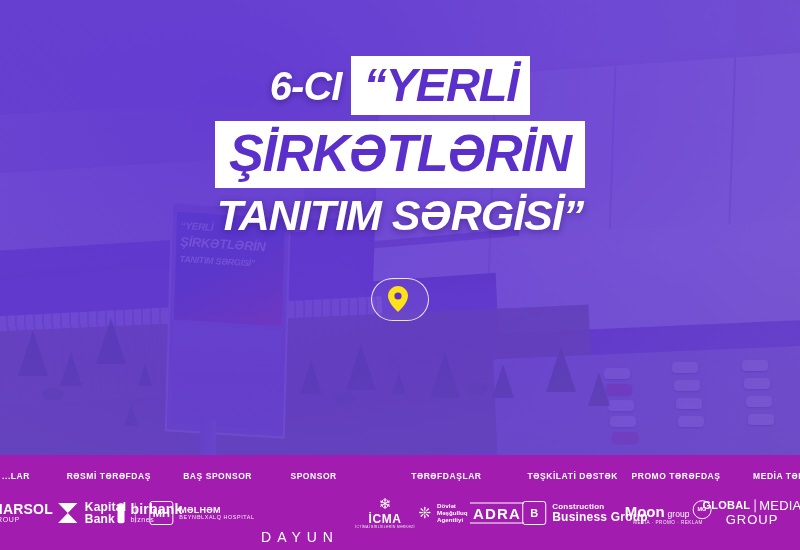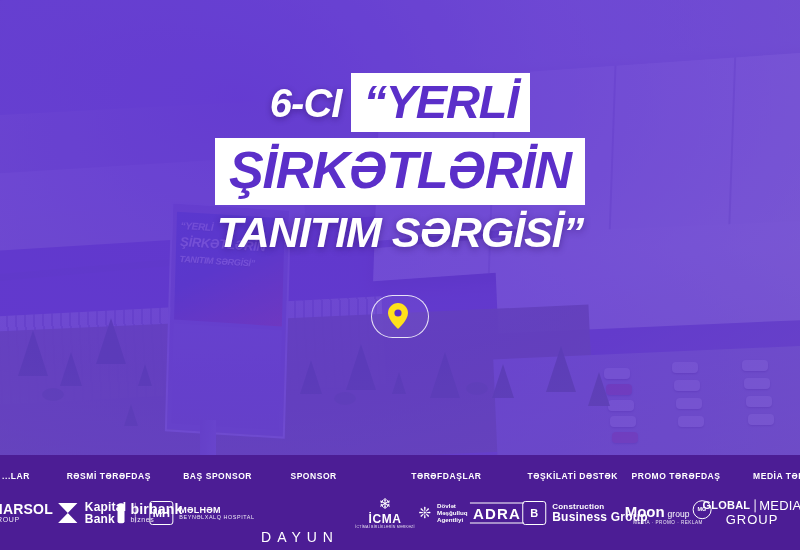--- a/index.html
+++ b/index.html
@@ -179,21 +179,20 @@
   .tint2 {
     position: absolute;
     inset: 0;
     background: rgba(104,62,208,.34);
   }
 
   
   .content {
     position: absolute;
     inset: 0;
-    margin-top: 17px;
   }
   .headline {
     position: absolute;
     left: 0; right: 0; top: 56px;
     text-align: center;
   }
   .hl-row {
     display: flex;
     align-items: center;
     justify-content: center;
@@ -269,21 +268,21 @@
     letter-spacing: .2px;
   }
   .freeline .reg { font-weight: 400; }
   .freeline .bold { font-weight: 800; }
 
   
   .sponsorbar {
     position: absolute;
     left: 0; right: 0; bottom: 0;
     height: 95px;
-    background: #4c1d95;
+    background: #a21caf;
   }
   .cat-row {
     position: absolute;
     left: 0; right: 0; top: 16px;
     height: 14px;
   }
   .cat {
     position: absolute;
     top: 0;
     color: #ffffff;

